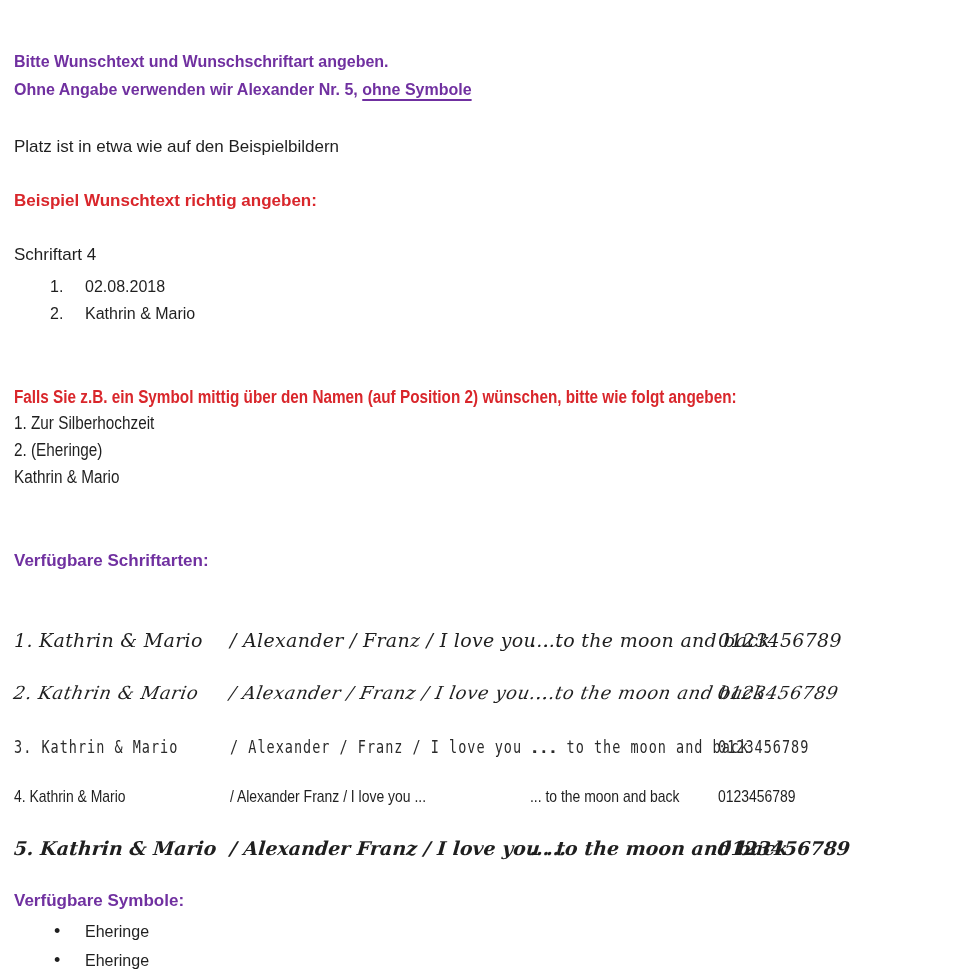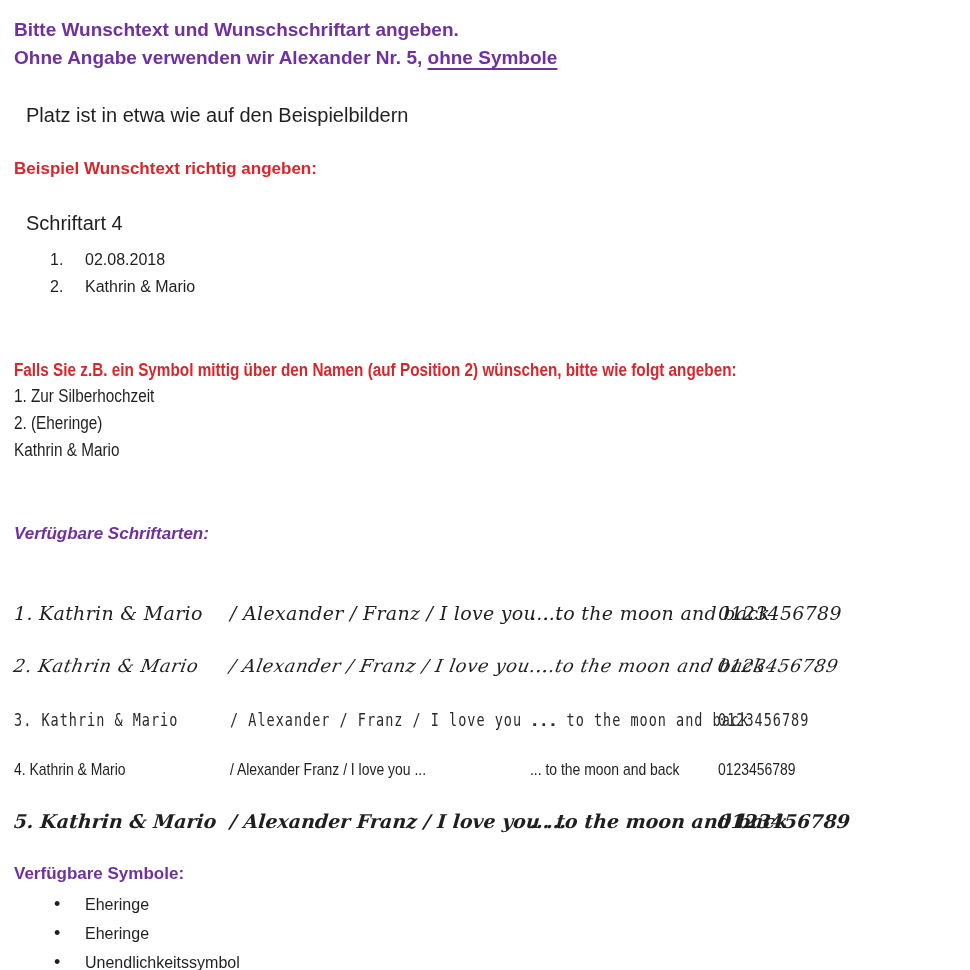--- a/index.html
+++ b/index.html
@@ -14,31 +14,32 @@
     height: 970px;
     box-sizing: border-box;
     padding: 16px 14px 0 14px;
     overflow: hidden;
     background: #ffffff;
   }
   
   .purple-heading {
     color: #7030a0;
     font-weight: bold;
-    font-size: 19px;
+    font-size: 16px;
     line-height: 28px;
+    margin-top: 32px;
   }
   .underlined {
     text-decoration: underline;
     text-underline-offset: 4px;
     text-decoration-thickness: 1.5px;
   }
   .body-text {
-    font-size: 20px;
-    margin: 12px;
+    font-size: 17px;
+    margin: 0;
     line-height: 22px;
   }
   .intro { margin-top: 32px; }
   .red-heading {
     color: #d9262b;
     font-weight: bold;
     font-size: 17px;
     margin: 32px 0 0 0;
     line-height: 22px;
   }
@@ -64,21 +65,21 @@
   }
   .narrow-lines { font-size: 18px; }
   .narrow-lines .nline { line-height: 27px; }
   .purple-sub {
     color: #7030a0;
     font-weight: bold;
     font-size: 17px;
     line-height: 24px;
     margin: 0;
   }
-  .fonts-heading { margin-top: 58px; font-style: italic; }
+  .fonts-heading { margin-top: 58px; }
   .symbols-heading { margin-top: 30px; }
   
   .font-table { margin-top: 26px; }
   .font-row {
     display: flex;
     align-items: flex-end;
     height: 52px;
   }
   .font-row .c1 { width: 216px; }
   .font-row .c2 { width: 300px; }

